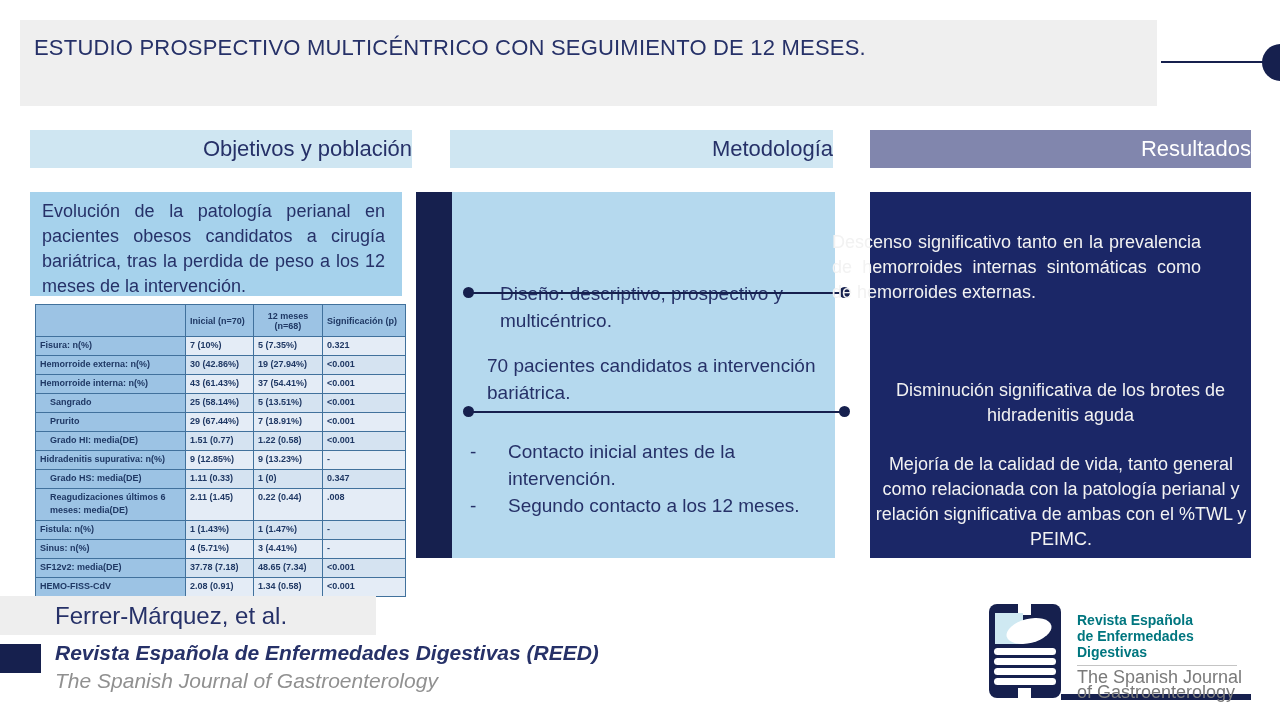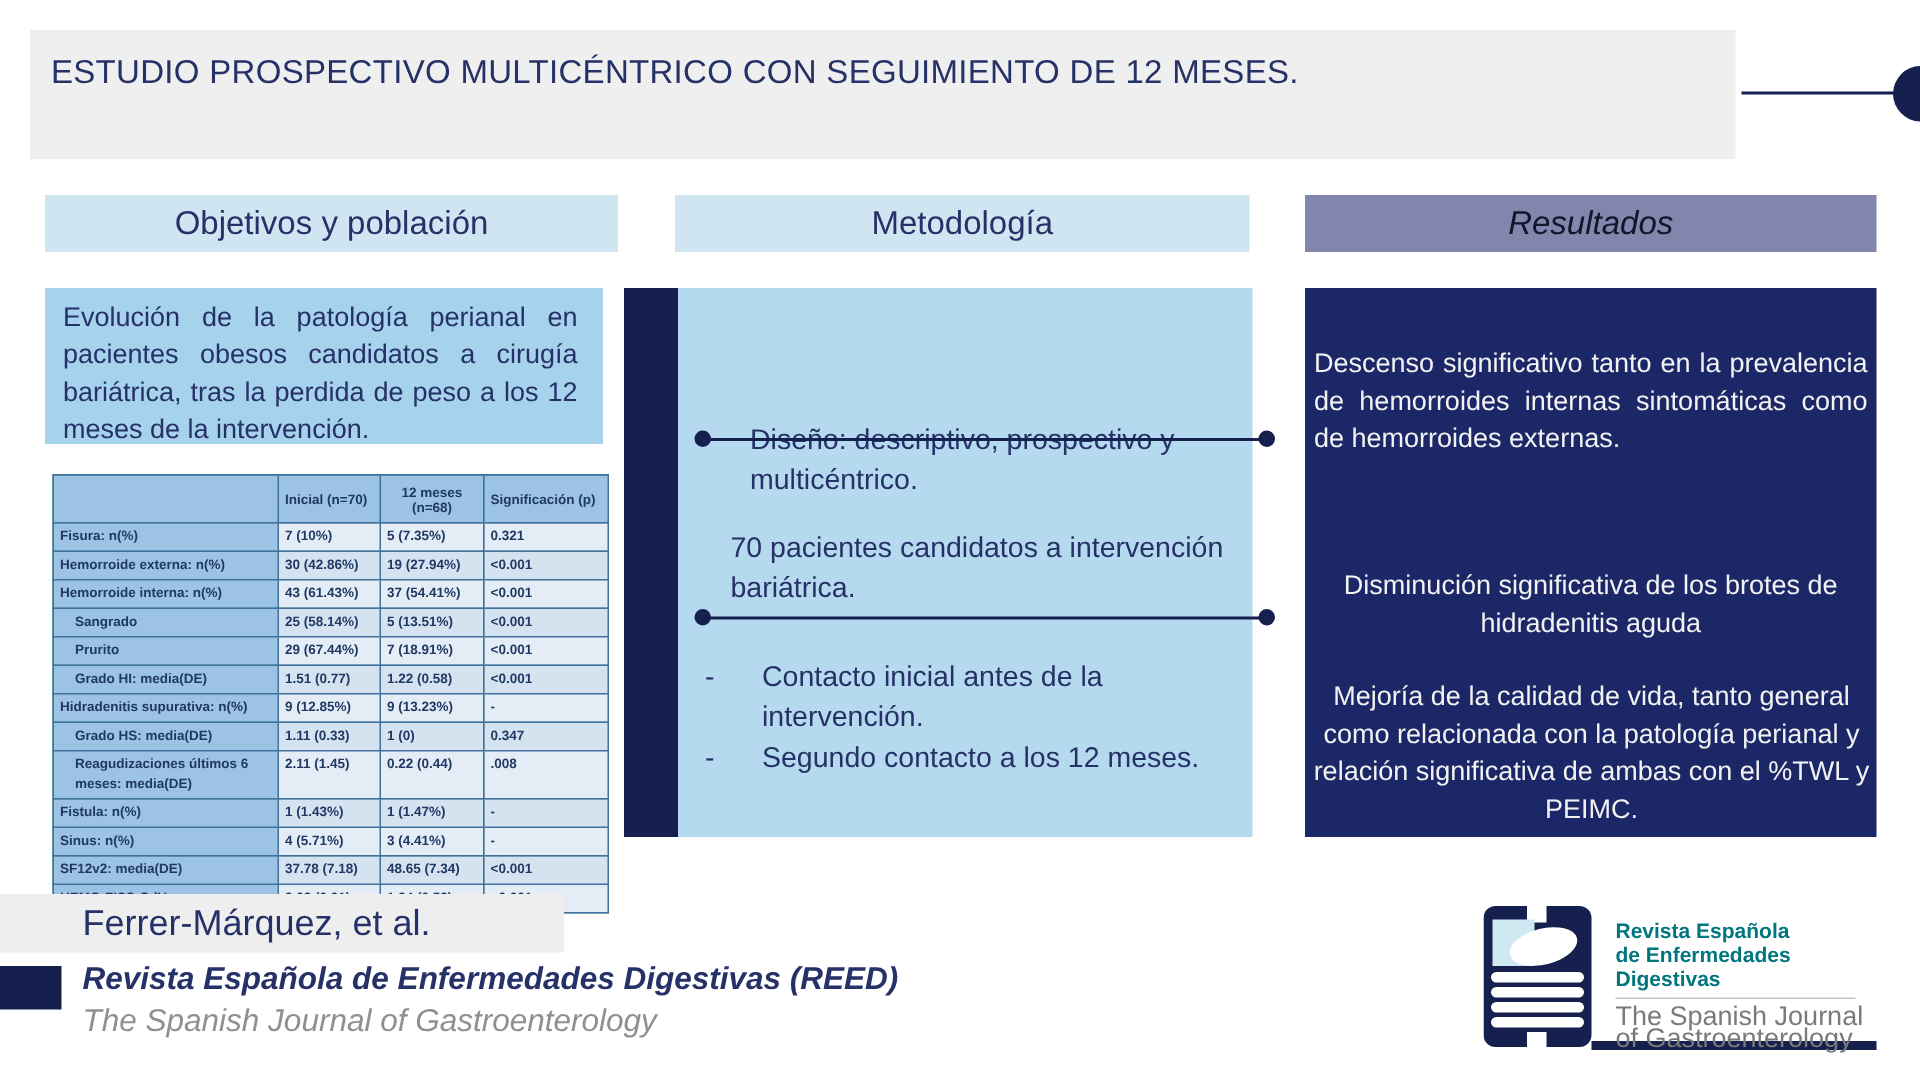--- a/index.html
+++ b/index.html
@@ -11,33 +11,33 @@
   .abs { position:absolute; }
 
   
   .title-box { left:20px; top:20px; width:1137px; height:86px; background:#efefef;
                padding:13px 0 0 14px; }
   .title-box div { font-size:22px; line-height:30px; color:#263168; letter-spacing:.2px; }
   .title-line { left:1161px; top:61px; width:102px; height:2px; background:#16204e; }
   .title-dot { left:1262px; top:44px; width:37px; height:37px; border-radius:50%; background:#16204e; }
 
   
-  .sec-h { top:130px; height:38px; line-height:38px; text-align:center; font-size:22px; }
+  .sec-h { top:130px; height:38px; line-height:38px; text-align:right; font-size:22px; }
   .sec-h.blue { background:#cfe6f2; color:#263168; }
-  .sec-h.purple { background:#8186ad; color:#0f172a;font-style:italic; }
+  .sec-h.purple { background:#8186ad; color:#ffffff; }
   .h-obj { left:30px; width:382px; }
   .h-met { left:450px; width:383px; }
   .h-res { left:870px; width:381px; }
 
   
   .obj-panel { left:30px; top:192px; width:372px; height:104px; background:#a6d2ec;
                padding:7px 17px 0 12px; }
   .obj-panel p { font-size:18px; line-height:25px; text-align:justify; color:#263168; }
 
-  table.results { left:35px; top:316px; width:370px; border-collapse:collapse;
+  table.results { left:35px; top:304px; width:370px; border-collapse:collapse;
                   position:absolute; table-layout:fixed; background:#0f766e; }
   table.results th, table.results td { border:1px solid #41719c; font-size:9px;
                   font-weight:bold; padding:2px 4px; color:#1f3864; }
   table.results th { background:#9cc3e4; height:32px; vertical-align:middle;
                   white-space:pre-line; text-align:left; }
   table.results th.c2 { text-align:center; }
   table.results td { vertical-align:top; line-height:1.55; }
   td.tl { background:#9cc3e4; }
   td.tl.ind { padding-left:14px; }
   td.td { background:#e4ecf6; }
@@ -58,21 +58,21 @@
 
   .connector { left:463px; width:387px; height:11px; }
   .connector .cline { position:absolute; left:5px; right:5px; top:4.5px; height:2px; background:#16204e; }
   .connector .cdot { position:absolute; top:0; width:11px; height:11px; border-radius:50%; background:#16204e; }
   .cdot.l { left:0; } .cdot.r { right:0; }
   .conn1 { top:287px; } .conn2 { top:406px; }
 
   
   .res-panel { left:870px; top:192px; width:381px; height:366px; background:#1b2767; }
   .res-p { color:#f2f2f2; font-size:18px; line-height:25px; }
-  .res-p1 { left:876px; top:230px; width:369px; text-align:justify; }
+  .res-p1 { left:832px; top:230px; width:369px; text-align:justify; }
   .res-p2 { left:876px; top:378px; width:369px; text-align:center; }
   .res-p3 { left:874px; top:452px; width:374px; text-align:center; }
 
   
   .authors-band { left:0; top:596px; width:376px; height:39px; background:#eeeeee; }
   .authors-band span { position:absolute; left:55px; line-height:39px; font-size:24px; color:#263168; }
   .foot-square { left:0; top:644px; width:41px; height:29px; background:#16204e; }
   .journal-bold { left:55px; top:641px; font-size:21px; font-weight:bold; font-style:italic; color:#263168;text-align:right; }
   .journal-sub { left:55px; top:669px; font-size:21px; font-style:italic; color:#909090; }
 

